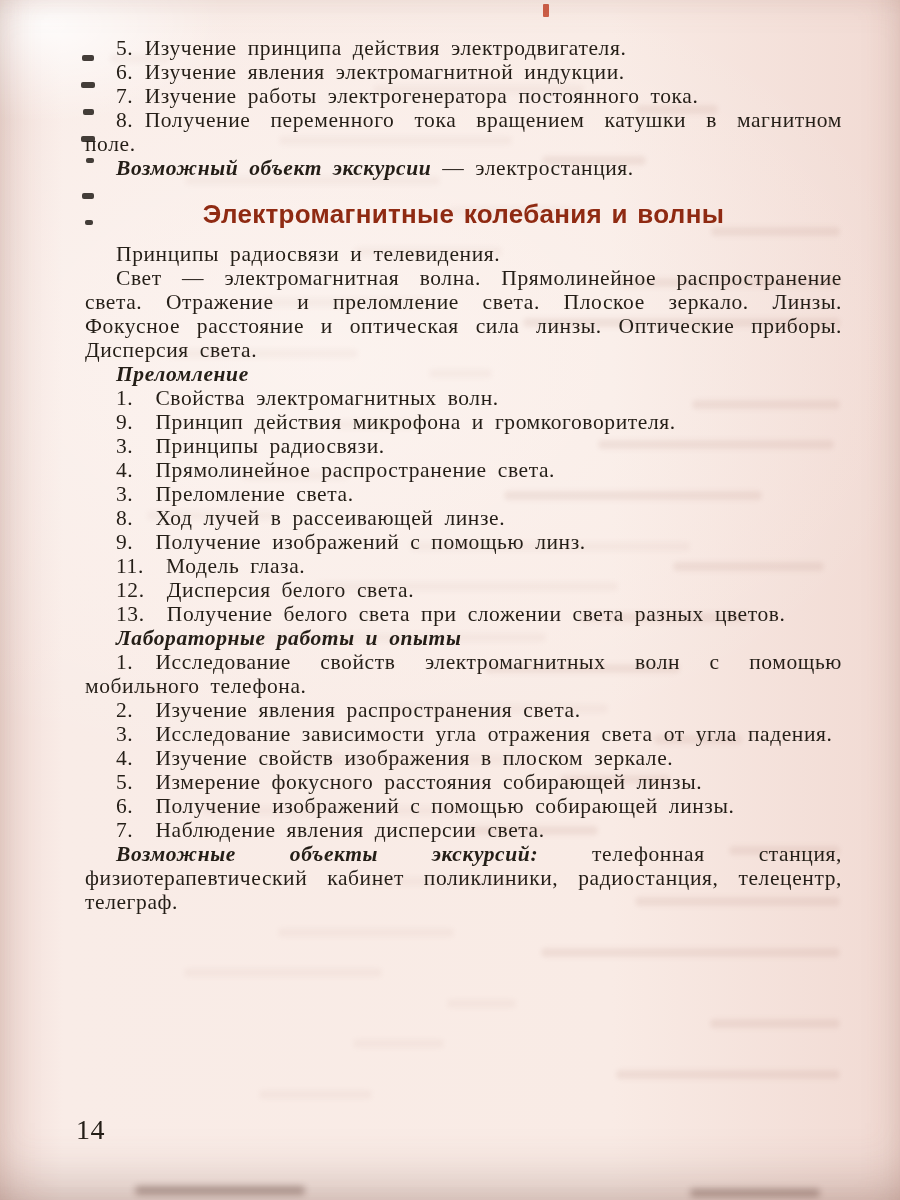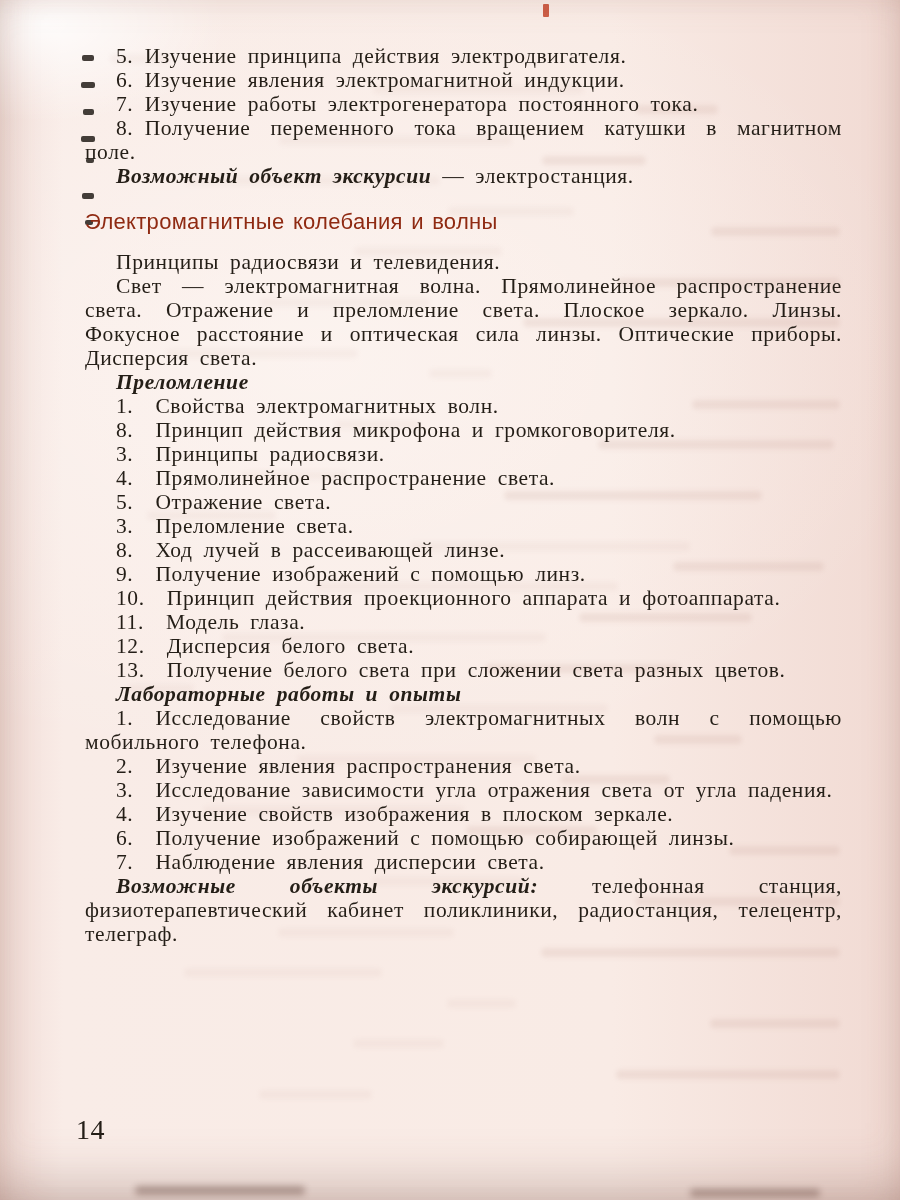--- a/index.html
+++ b/index.html
@@ -25,34 +25,34 @@
   }
 
   .bleed { position:absolute; inset:0; pointer-events:none; }
   .bleed i { position:absolute; display:block; background:#b5887c; filter:blur(2.5px); border-radius:5px; }
 
   .marks i { position:absolute; display:block; background:#241e19; border-radius:2px; filter:blur(.5px); opacity:.85; }
   .marks i.red { background:#c23a1f; filter:blur(.3px); opacity:.8; border-radius:1px; }
   .marks i.smudge { background:#6d5148; filter:blur(3.5px); opacity:.45; border-radius:4px; }
 
   .content {
-    position:absolute; left:85px; top:44px; width:757px;
+    position:absolute; left:85px; top:36px; width:757px;
     font-size:21.5px; line-height:24px;
     text-align:justify; letter-spacing:.6px; word-spacing:5px;
     hyphens:manual;
   }
   .para { text-indent:31px; }
   .subhead { font-style:italic; font-weight:bold; }
   .content em { font-style:italic; font-weight:bold; }
 
   .title {
     font-family:"Liberation Sans","DejaVu Sans",sans-serif;
-    font-weight:400; font-size:22px; line-height:32px;
+    font-weight:700; font-size:26px; line-height:32px;
     color: var(--heading, #8f2a12);
-    text-indent:0;
+    text-align:center; text-indent:0;
     letter-spacing:.3px; word-spacing:2px;
     margin:18px 0 12px;
   }
 
   .pagenum {
     position:absolute; left:76px; top:1114px;
     font-size:28px; letter-spacing:.5px;
   }
 </style>
 </head>
@@ -128,37 +128,36 @@
     <p class="para">8. Получение переменного тока вращением катушки в маг­нитном поле.</p>
     <p class="para"><em>Возможный объект экскурсии</em><span> — электростанция.</span></p>
 
     <h1 class="title">Электромагнитные колебания и волны</h1>
 
     <p class="para">Принципы радиосвязи и телевидения.</p>
     <p class="para">Свет — электромагнитная волна. Прямолинейное распро­странение света. Отражение и преломление света. Плоское зеркало. Линзы. Фокусное расстояние и оптическая сила лин­зы. Оптические приборы. Дисперсия света.</p>
 
     <p class="para subhead">Преломление</p>
     <p class="para">1. Свойства электромагнитных волн.</p>
-    <p class="para">8. Принцип действия микрофона и громкоговорителя.</p>
+    <p class="para">9. Принцип действия микрофона и громкоговорителя.</p>
     <p class="para">3. Принципы радиосвязи.</p>
     <p class="para">4. Прямолинейное распространение света.</p>
-    <p class="para">5. Отражение света.</p>
     <p class="para">3. Преломление света.</p>
     <p class="para">8. Ход лучей в рассеивающей линзе.</p>
     <p class="para">9. Получение изображений с помощью линз.</p>
-    <p class="para">10. Принцип действия проекционного аппарата и фотоап­парата.</p>
     <p class="para">11. Модель глаза.</p>
     <p class="para">12. Дисперсия белого света.</p>
     <p class="para">13. Получение белого света при сложении света разных цветов.</p>
 
     <p class="para subhead">Лабораторные работы и опыты</p>
     <p class="para">1. Исследование свойств электромагнитных волн с помо­щью мобильного телефона.</p>
     <p class="para">2. Изучение явления распространения света.</p>
     <p class="para">3. Исследование зависимости угла отражения света от угла падения.</p>
     <p class="para">4. Изучение свойств изображения в плоском зеркале.</p>
+    <p class="para">5. Измерение фокусного расстояния собирающей линзы.</p>
     <p class="para">6. Получение изображений с помощью собирающей линзы.</p>
     <p class="para">7. Наблюдение явления дисперсии света.</p>
 
     <p class="para"><em>Возможные объекты экскурсий:</em><span> телефонная станция, физиотерапевтический кабинет поликлиники, радиостанция, телецентр, телеграф.</span></p>
 
   </div>
 
   <div class="pagenum">14</div>
 
 </div>

